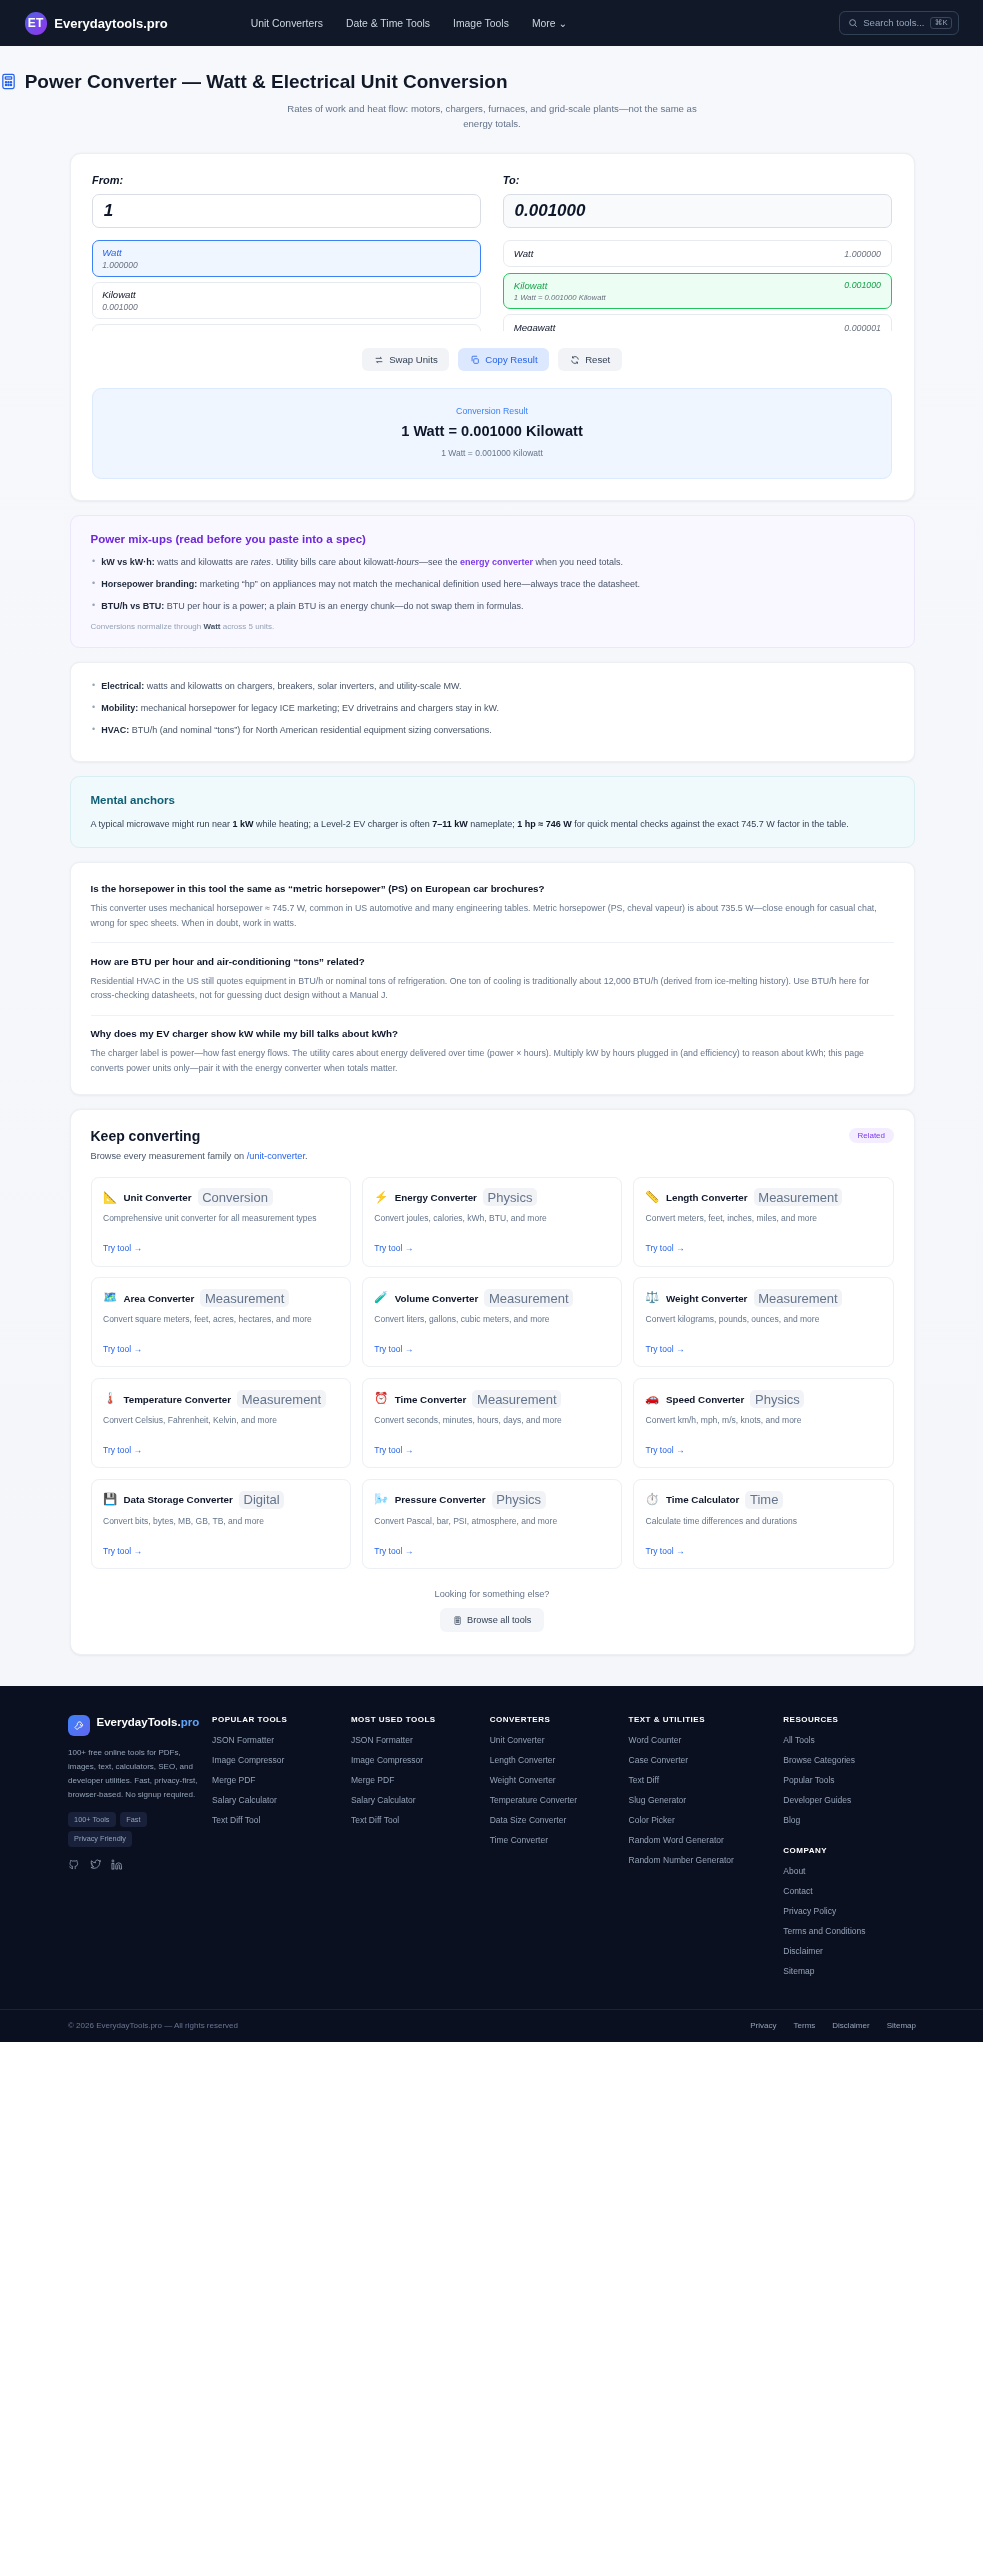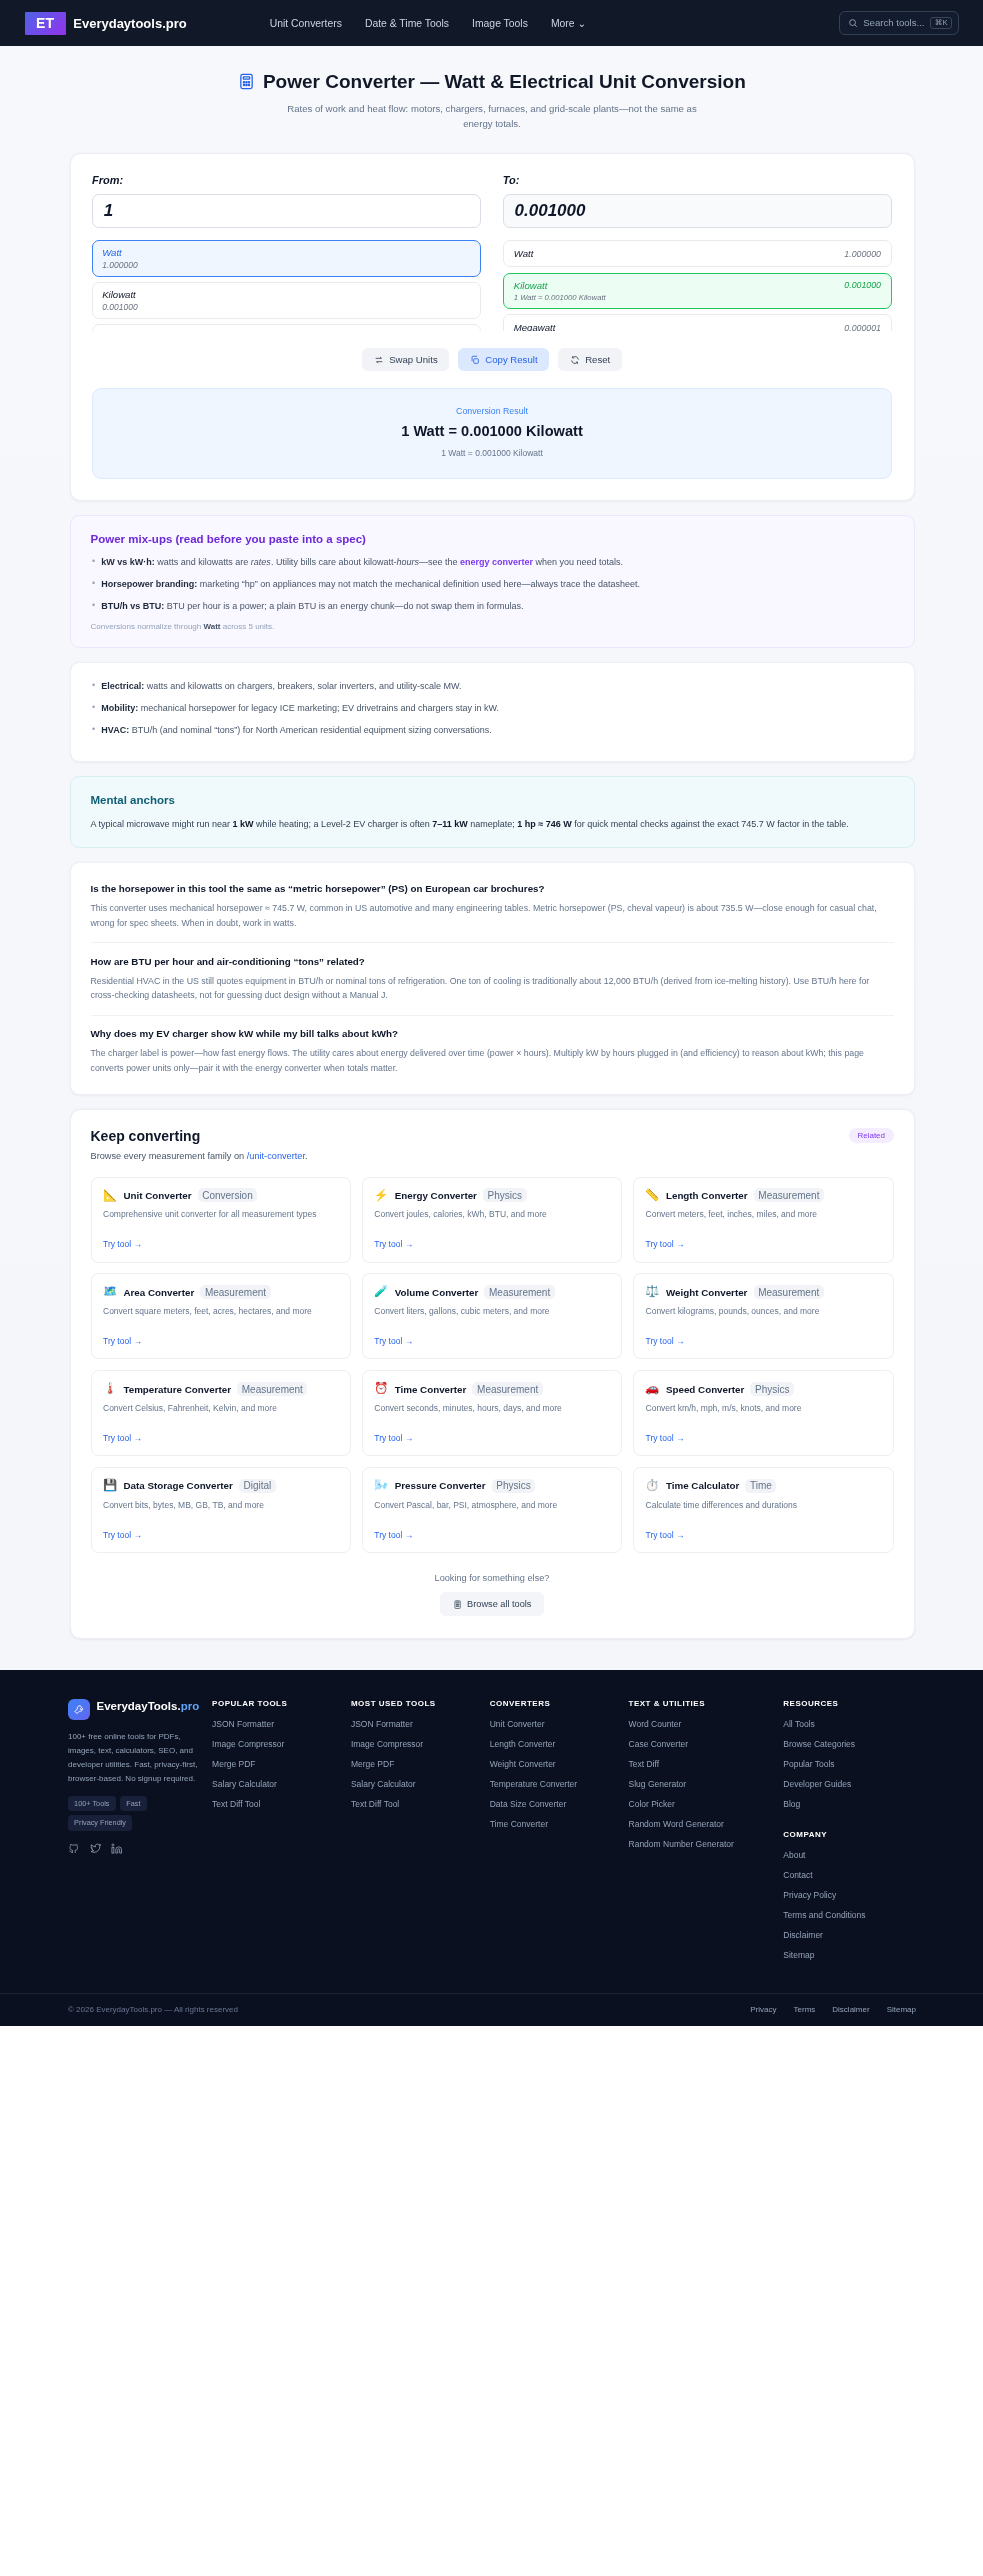--- a/index.html
+++ b/index.html
@@ -15,23 +15,23 @@
   .navbar {
     height: 46px;
     background: #111827;
     display: flex;
     align-items: center;
     padding: 0 24.6px;
     gap: 0;
   }
   .brand { display: flex; align-items: center; gap: 7.7px; }
   .brand-logo {
-    width: 41px; height: 23px; border-radius: 1px;
+    width: 22px; height: 23px; border-radius: 11px;
     background: linear-gradient(135deg, #4f63e8 0%, #9333ea 100%);
-    color: #fff; font-size: 14px; font-weight: bold;
+    color: #fff; font-size: 12px; font-weight: bold;
     display: flex; align-items: center; justify-content: center;
     letter-spacing: 0.2px;
   }
   .brand-name { color: #fff; font-size: 13px; font-weight: bold; }
   .nav-links { display: flex; align-items: center; gap: 23px; margin-left: 83px; }
   .nav-link { color: #cbd5e1; font-size: 10.4px; text-decoration: none; white-space: nowrap; }
   .nav-spacer { flex: 1; }
   .nav-search {
     display: flex; align-items: center; gap: 5.4px;
     border: 0.8px solid #334155; border-radius: 6.1px;
@@ -42,21 +42,21 @@
     border: 0.8px solid #3b4759; border-radius: 3.1px;
     color: #94a3b8; font-size: 7.7px; padding: 1.5px 3.8px; line-height: 1;
   }
   .icon-svg { display: block; }
 
   
   .page-bg { background: linear-gradient(180deg,#f7f8fb 0%, #f4f6fa 100%); padding-bottom: 31px; }
   .hero { padding: 24.6px 0 7.7px; text-align: center; }
   .hero-title {
     font-size: 19px; font-weight: bold; color: #111827;
-    display: flex; align-items: center; justify-content: center; gap: 7.7px;
+    display: flex; align-items: center; justify-content: flex-start; gap: 7.7px;
   }
   .hero-sub {
     font-size: 9.6px; color: #64748b; margin: 9.2px auto 0;
     max-width: 415px; line-height: 1.55;
   }
 
   .wrap { width: 845px; margin: 0 auto; }
 
   
   .card {
@@ -156,21 +156,21 @@
   .badge-related {
     background: #f3edff; color: #7c3aed; font-size: 8px;
     padding: 3.1px 8.5px; border-radius: 768px;
   }
   .grid { display: grid; grid-template-columns: repeat(3, 1fr); gap: 10.8px; margin-top: 15.4px; }
   .tool-card { border: 0.8px solid #eceff3; border-radius: 7.7px; padding: 10.8px 11.5px 11.5px; background: #fff; }
   .tool-head { display: flex; align-items: center; gap: 6.1px; }
   .tool-emoji { font-size: 11.5px; line-height: 1; }
   .tool-name { font-size: 9.8px; font-weight: bold; color: #0f172a; }
   .tool-tag {
-    font-size: 10px; color: #64748b; background: #f1f3f6;
+    font-size: 13px; color: #64748b; background: #f1f3f6;
     border-radius: 5px; padding: 1.5px 4.6px; white-space: nowrap;
   }
   .tool-desc { font-size: 8.5px; color: #64748b; margin-top: 6.1px; line-height: 1.5; min-height: 24.6px; }
   .tool-link { font-size: 8.5px; color: #2563eb; text-decoration: none; display: inline-block; margin-top: 6.1px; }
 
   .else-wrap { text-align: center; margin-top: 20px; }
   .else-text { font-size: 9.2px; color: #64748b; margin-top: 11px; }
   .browse-btn {
     display: inline-flex; align-items: center; gap: 5.4px; margin-top: 9.2px;
     background: #f3f5f8; color: #334155; border: none; border-radius: 6.1px;

